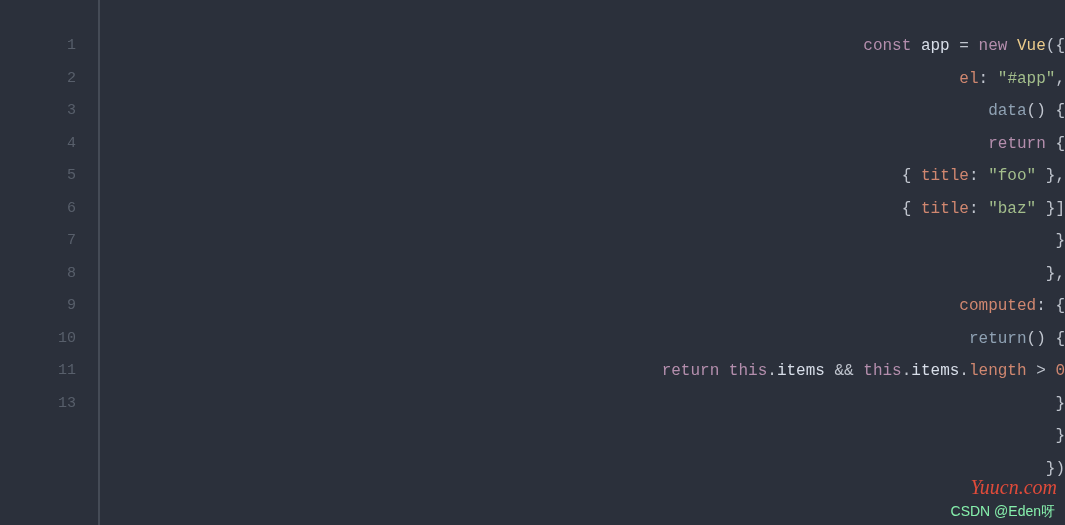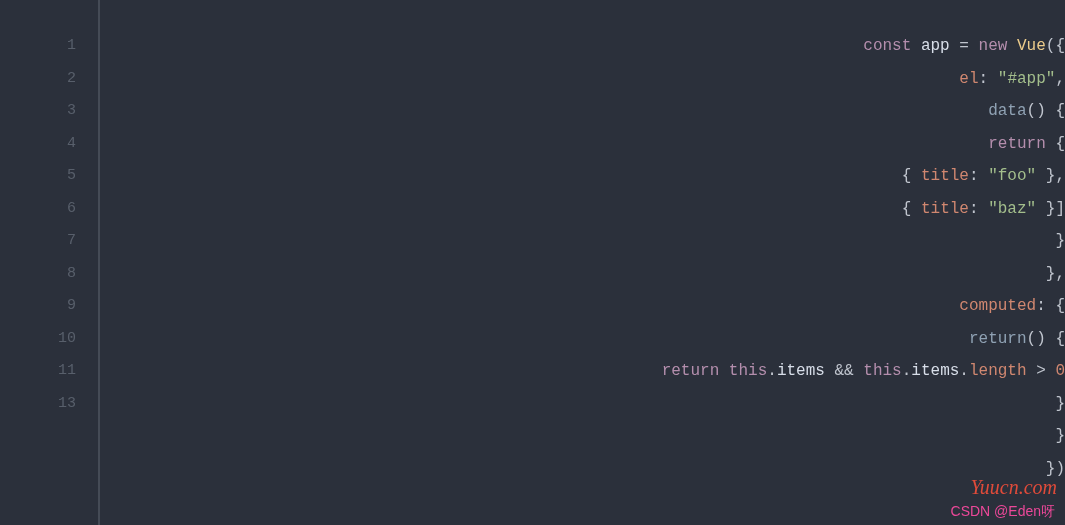--- a/index.html
+++ b/index.html
@@ -51,21 +51,21 @@
   .cls  { color: #ebcb8b; } 
   .punc { color: #c0c5ce; } 
   .prop { color: #d08770; } 
   .str  { color: #a3be8c; } 
   .fn   { color: #8fa1b3; } 
   .num  { color: #d08770; } 
   .attribution {
     position: absolute;
     bottom: 4px;
     right: 10px;
-    color: #ec4899;
+    color: #86efac;
     font-size: 14px;
     font-family: sans-serif;
   }
   .watermark {
     position: absolute;
     bottom: 26px;
     right: 8px;
     color: #e04b3a;
     font-size: 20px;
     font-family: "Times New Roman", serif;

